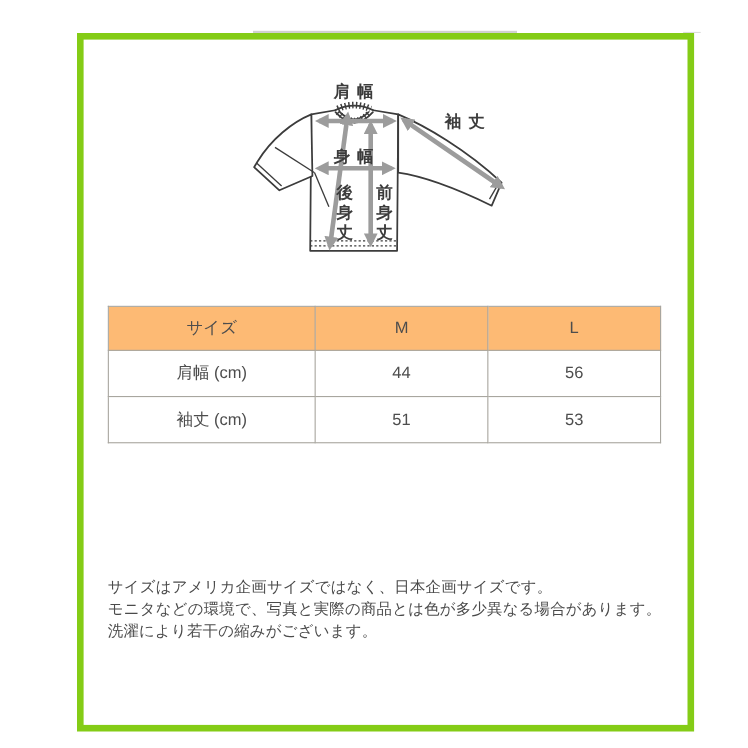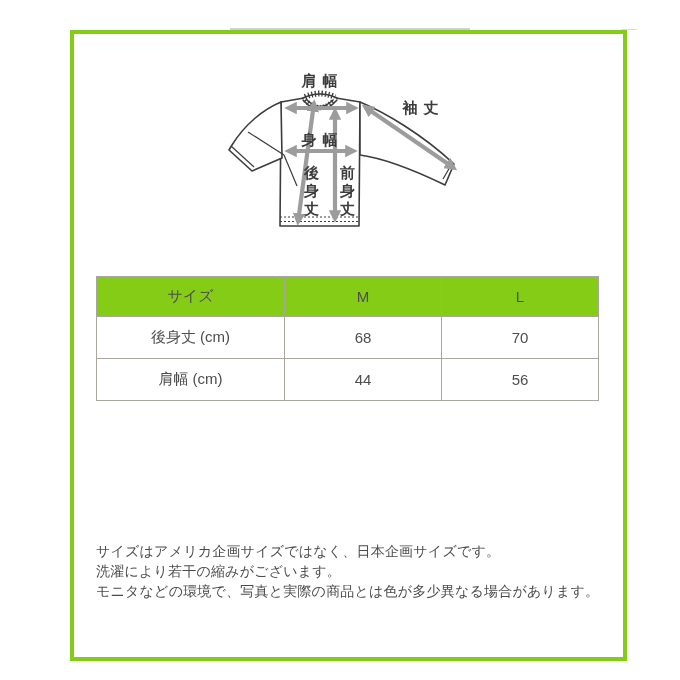--- a/index.html
+++ b/index.html
@@ -5,42 +5,42 @@
   html,body{margin:0;padding:0;}
   body{
     width:680px;height:680px;position:relative;background:#ffffff;
     font-family:"Liberation Sans","DejaVu Sans",sans-serif;
     color:#4d4d4d;
   }
   .artifact-mid{position:absolute;left:230px;top:28px;width:240px;height:2px;background:#d0d0d0;}
   .artifact-right{position:absolute;left:621px;top:29px;width:16px;height:1px;background:#dcdcdc;}
   .card{
     position:absolute;left:70px;top:30px;width:549px;height:623px;
-    background:#ffffff;border:4px solid #84cc16;
+    background:#ffffff;border:6px solid #84cc16;
   }
   .diagram-svg{position:absolute;left:0;top:0;width:549px;height:235px;}
   .dlabel{font-family:"Liberation Sans","DejaVu Sans",sans-serif;font-size:15px;font-weight:700;fill:#3c3c3c;letter-spacing:1px;}
   .outline{stroke:#3c3c3c;stroke-width:1.6;fill:none;stroke-linejoin:round;stroke-linecap:round;}
   .panel{fill:#ffffff;stroke:#3c3c3c;stroke-width:1.6;stroke-linejoin:round;}
   .seam{stroke:#3c3c3c;stroke-width:1.2;fill:none;}
   .rib{fill:none;stroke:#3c3c3c;}
   .measure{stroke:#9c9c9c;stroke-width:4.2;fill:none;}
   table.size-table{
     position:absolute;left:22px;top:242px;width:502px;
     border-collapse:collapse;table-layout:fixed;
     font-size:15px;color:#4d4d4d;
   }
   table.size-table th,table.size-table td{
     border:1px solid #a8a69f;text-align:center;vertical-align:middle;
     font-weight:400;padding:0;
   }
-  table.size-table th{height:39px;background:#84cc16;}
+  table.size-table th{height:39px;background:#fdba74;}
   table.size-table td{height:41px;background:#ffffff;}
   col.c1{width:188px;} col.c2{width:157px;} col.c3{width:157px;}
-  .notes{position:absolute;left:22px;top:508px;width:510px;}
+  .notes{position:absolute;left:22px;top:488px;width:510px;}
   .note-line{margin:0;font-size:14px;line-height:19.8px;color:#4b4b4b;letter-spacing:0.2px;}
 </style>
 </head>
 <body>
 
 <div class="artifact-mid"></div>
 <div class="artifact-right"></div>
 
 <div class="card">
 
@@ -104,31 +104,31 @@
       </colgroup>
     <thead>
       <tr>
         <th>サイズ</th>
         <th>M</th>
         <th>L</th>
       </tr>
     </thead>
     <tbody>
       <tr>
-        <td>後身丈 (cm)</td>
-        <td>68</td>
-        <td>70</td>
-      </tr>
-      <tr>
         <td>肩幅 (cm)</td>
         <td>44</td>
         <td>56</td>
+      </tr>
+      <tr>
+        <td>袖丈 (cm)</td>
+        <td>51</td>
+        <td>53</td>
       </tr>
     </tbody>
   </table>
 
   <div class="notes">
     <p class="note-line">サイズはアメリカ企画サイズではなく、日本企画サイズです。</p>
+    <p class="note-line">モニタなどの環境で、写真と実際の商品とは色が多少異なる場合があります。</p>
     <p class="note-line">洗濯により若干の縮みがございます。</p>
-    <p class="note-line">モニタなどの環境で、写真と実際の商品とは色が多少異なる場合があります。</p>
   </div>
 
 </div>
 
 </body></html>

